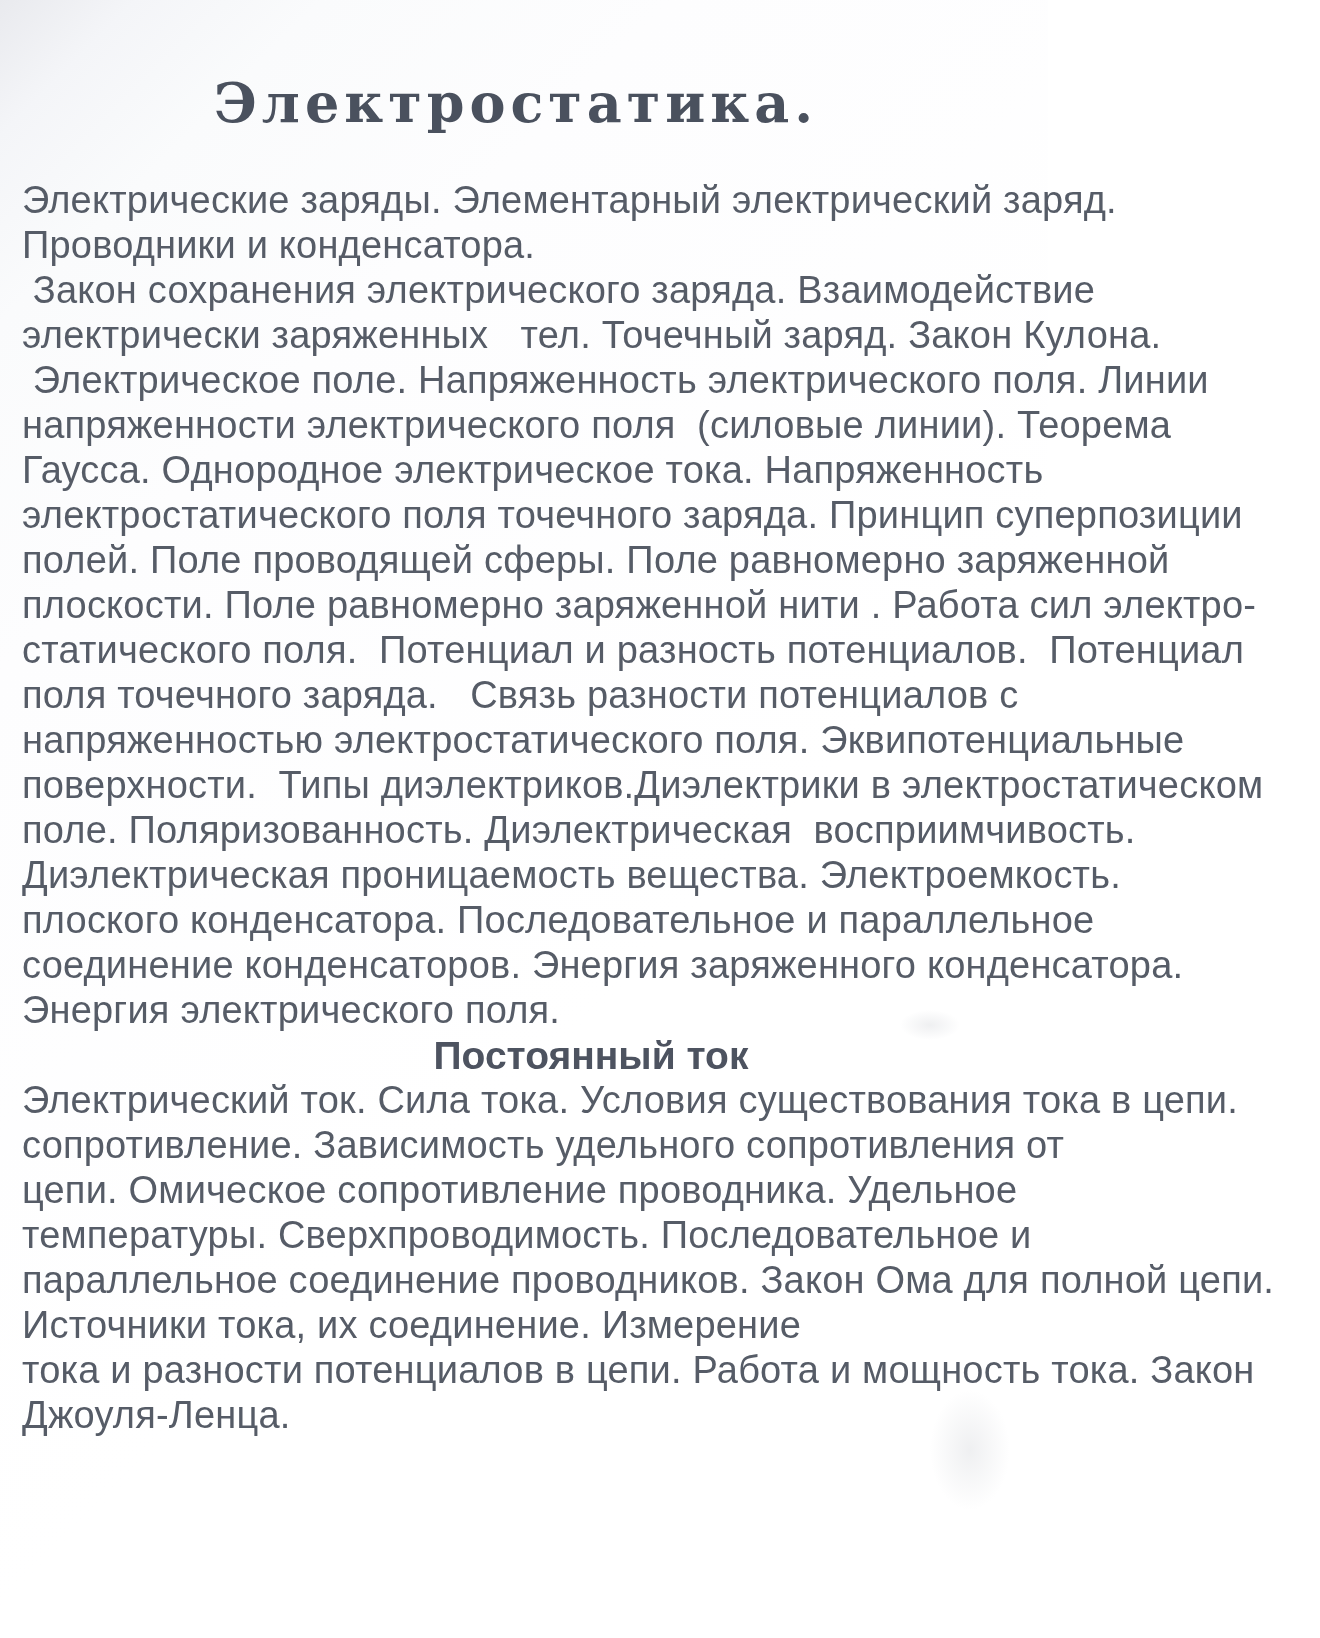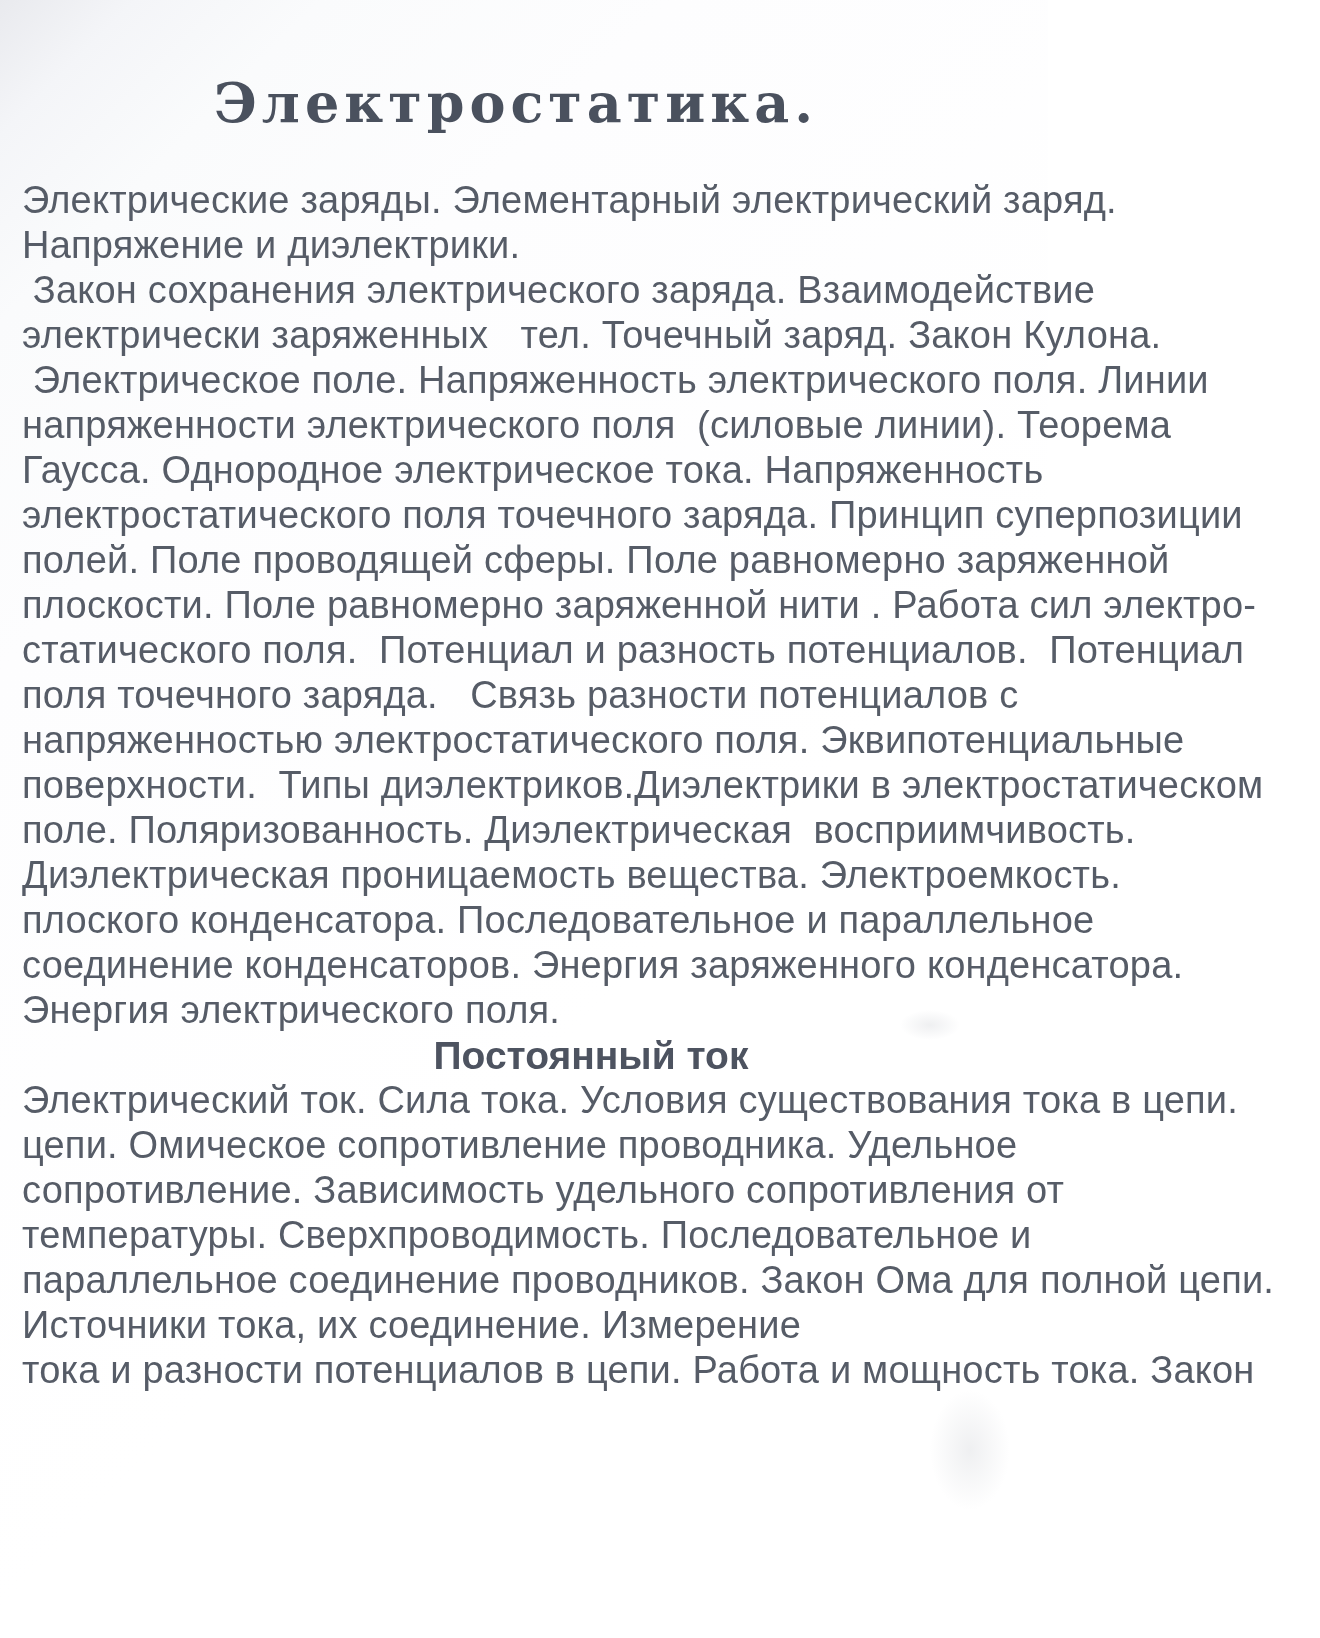--- a/index.html
+++ b/index.html
@@ -71,21 +71,21 @@
 </style>
 </head>
 <body>
 
 <div class="page">
 
   <h1 class="doc-title">Электростатика.</h1>
 
   <div class="body-text section-electrostatics">
     <div class="line">Электрические заряды. Элементарный электрический заряд.</div>
-    <div class="line">Напряжение и диэлектрики.</div>
+    <div class="line">Проводники и конденсатора.</div>
     <div class="line"> Закон сохранения электрического заряда. Взаимодействие</div>
     <div class="line">электрически заряженных   тел. Точечный заряд. Закон Кулона.</div>
     <div class="line"> Электрическое поле. Напряженность электрического поля. Линии</div>
     <div class="line">напряженности электрического поля  (силовые линии). Теорема</div>
     <div class="line">Гаусса. Однородное электрическое тока. Напряженность</div>
     <div class="line">электростатического поля точечного заряда. Принцип суперпозиции</div>
     <div class="line">полей. Поле проводящей сферы. Поле равномерно заряженной</div>
     <div class="line">плоскости. Поле равномерно заряженной нити . Работа сил электро-</div>
     <div class="line">статического поля.  Потенциал и разность потенциалов.  Потенциал</div>
     <div class="line">поля точечного заряда.   Связь разности потенциалов с</div>
@@ -95,24 +95,25 @@
     <div class="line">Диэлектрическая проницаемость вещества. Электроемкость.</div>
     <div class="line">плоского конденсатора. Последовательное и параллельное</div>
     <div class="line">соединение конденсаторов. Энергия заряженного конденсатора.</div>
     <div class="line">Энергия электрического поля.</div>
   </div>
 
   <h2 class="subheading">Постоянный ток</h2>
 
   <div class="body-text">
     <div class="line">Электрический ток. Сила тока. Условия существования тока в цепи.</div>
+    <div class="line">сопротивление. Зависимость удельного сопротивления от</div>
     <div class="line">цепи. Омическое сопротивление проводника. Удельное</div>
-    <div class="line">сопротивление. Зависимость удельного сопротивления от</div>
     <div class="line">температуры. Сверхпроводимость. Последовательное и</div>
     <div class="line">параллельное соединение проводников. Закон Ома для полной цепи.</div>
     <div class="line">Источники тока, их соединение. Измерение</div>
     <div class="line">тока и разности потенциалов в цепи. Работа и мощность тока. Закон</div>
+    <div class="line">Джоуля-Ленца.</div>
   </div>
 
   <div class="smudge smudge-1"></div>
   <div class="smudge smudge-2"></div>
 
 </div>
 
 </body></html>

